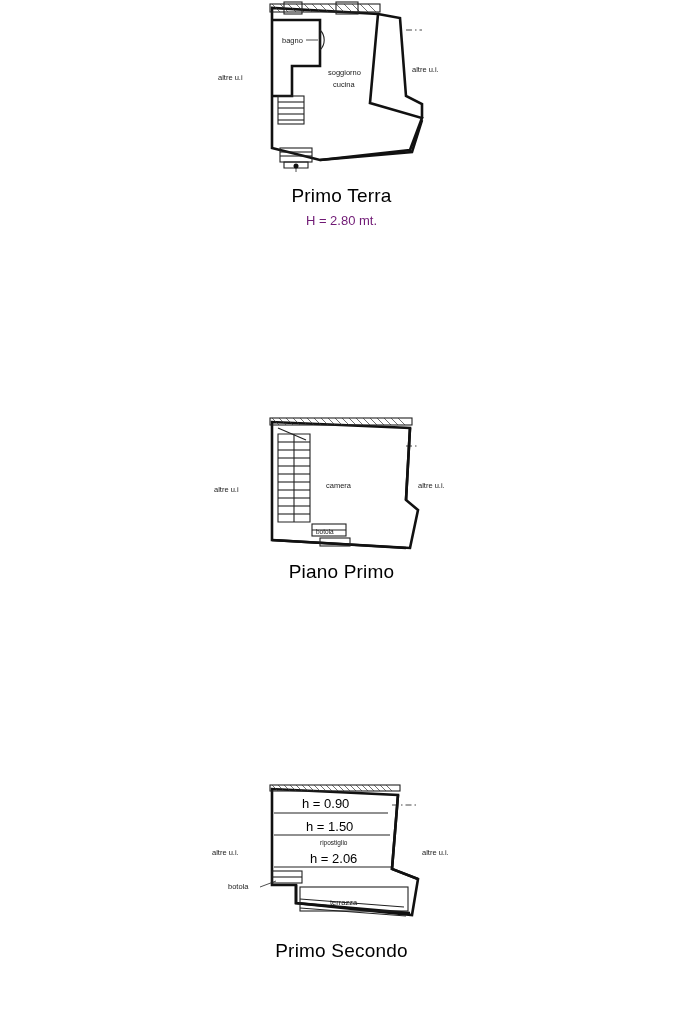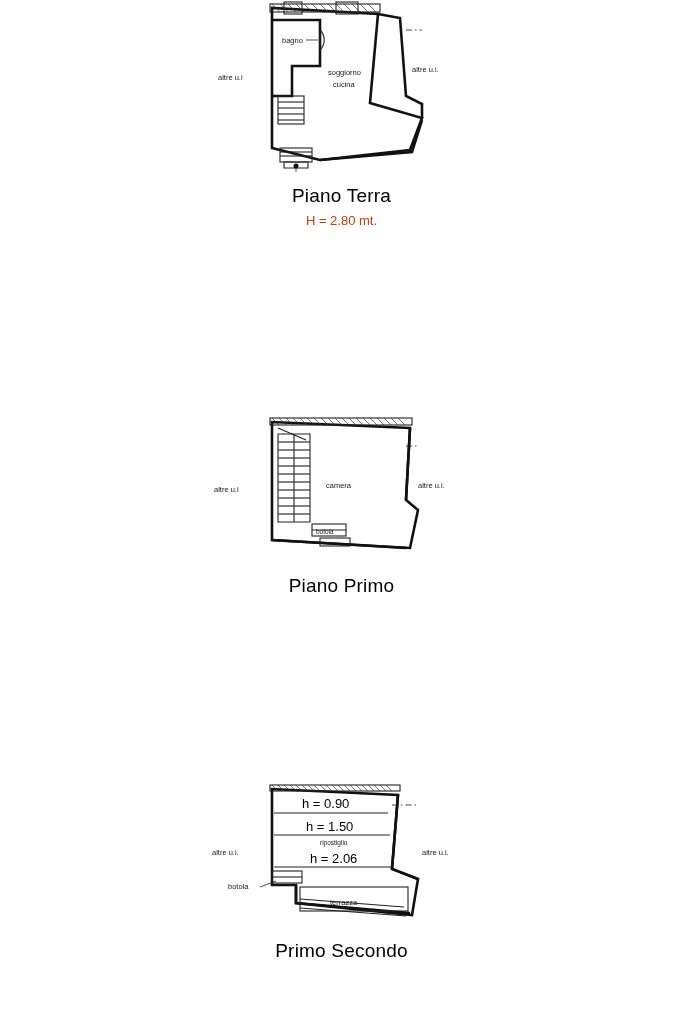--- a/index.html
+++ b/index.html
@@ -42,21 +42,21 @@
     width: 683px;
     text-align: center;
   }
   .caption-title {
     font-size: 19px;
     letter-spacing: 0.2px;
     color: #000;
   }
   .caption-sub {
     font-size: 13px;
-    color: #c2410c;
+    color: #701a75;
     margin-top: 6px;
   }
   .lbl {
     font-family: "Liberation Sans", sans-serif;
     fill: #1a1a1a;
   }
   .lbl-small { font-size: 7.5px; }
   .lbl-tiny { font-size: 6.5px; }
   .lbl-h { font-size: 13px; fill:#000; }
   .wall {
@@ -133,21 +133,21 @@
       <text class="lbl lbl-small" x="122" y="43">bagno</text>
       <text class="lbl lbl-small" x="168" y="75">soggiorno</text>
       <text class="lbl lbl-small" x="173" y="87">cucina</text>
       <text class="lbl lbl-small" x="58" y="80">altre u.i</text>
       <text class="lbl lbl-small" x="252" y="72">altre u.i.</text>
 
       <line class="leader" x1="146" y1="40" x2="158" y2="40"></line>
     </svg>
 
     <div class="caption" style="top:185px">
-      <div class="caption-title">Piano Terra</div>
+      <div class="caption-title">Primo Terra</div>
       <div class="caption-sub">H = 2.80 mt.</div>
     </div>
   </div>
 
   <div class="floor-block" id="floor-1">
     <svg class="plan-svg" viewBox="0 0 360 175" height="175">
 
       <path class="wall" d="M112,22 L112,140 L250,148 L258,110 L246,100 L250,28 Z"></path>
 
       <rect class="wall-thin" x="110" y="18" width="142" height="7"></rect>
@@ -177,21 +177,21 @@
 
       <path class="wall" d="M112,140 L246,148"></path>
       <rect class="wall-thin" x="160" y="138" width="30" height="8" fill="#fff"></rect>
 
       <text class="lbl lbl-small" x="166" y="88">camera</text>
       <text class="lbl lbl-tiny" x="156" y="134">botola</text>
       <text class="lbl lbl-small" x="54" y="92">altre u.i</text>
       <text class="lbl lbl-small" x="258" y="88">altre u.i.</text>
     </svg>
 
-    <div class="caption" style="top:175px">
+    <div class="caption" style="top:161px">
       <div class="caption-title">Piano Primo</div>
     </div>
   </div>
 
   <div class="floor-block" id="floor-2">
     <svg class="plan-svg" viewBox="0 0 360 165" height="165">
 
       <path class="wall" d="M112,14 L112,110 L136,110 L136,128 L252,140 L258,104 L232,94 L238,20 Z"></path>
       <rect class="wall-thin" x="110" y="10" width="130" height="6"></rect>
       <path class="hatch" d="M112,10 L118,16 M118,10 L124,16 M124,10 L130,16 M130,10 L136,16 M136,10 L142,16 M142,10 L148,16 M148,10 L154,16 M154,10 L160,16 M160,10 L166,16 M166,10 L172,16 M172,10 L178,16 M178,10 L184,16 M184,10 L190,16 M190,10 L196,16 M196,10 L202,16 M202,10 L208,16 M208,10 L214,16 M214,10 L220,16 M220,10 L226,16 M226,10 L232,16"></path>

